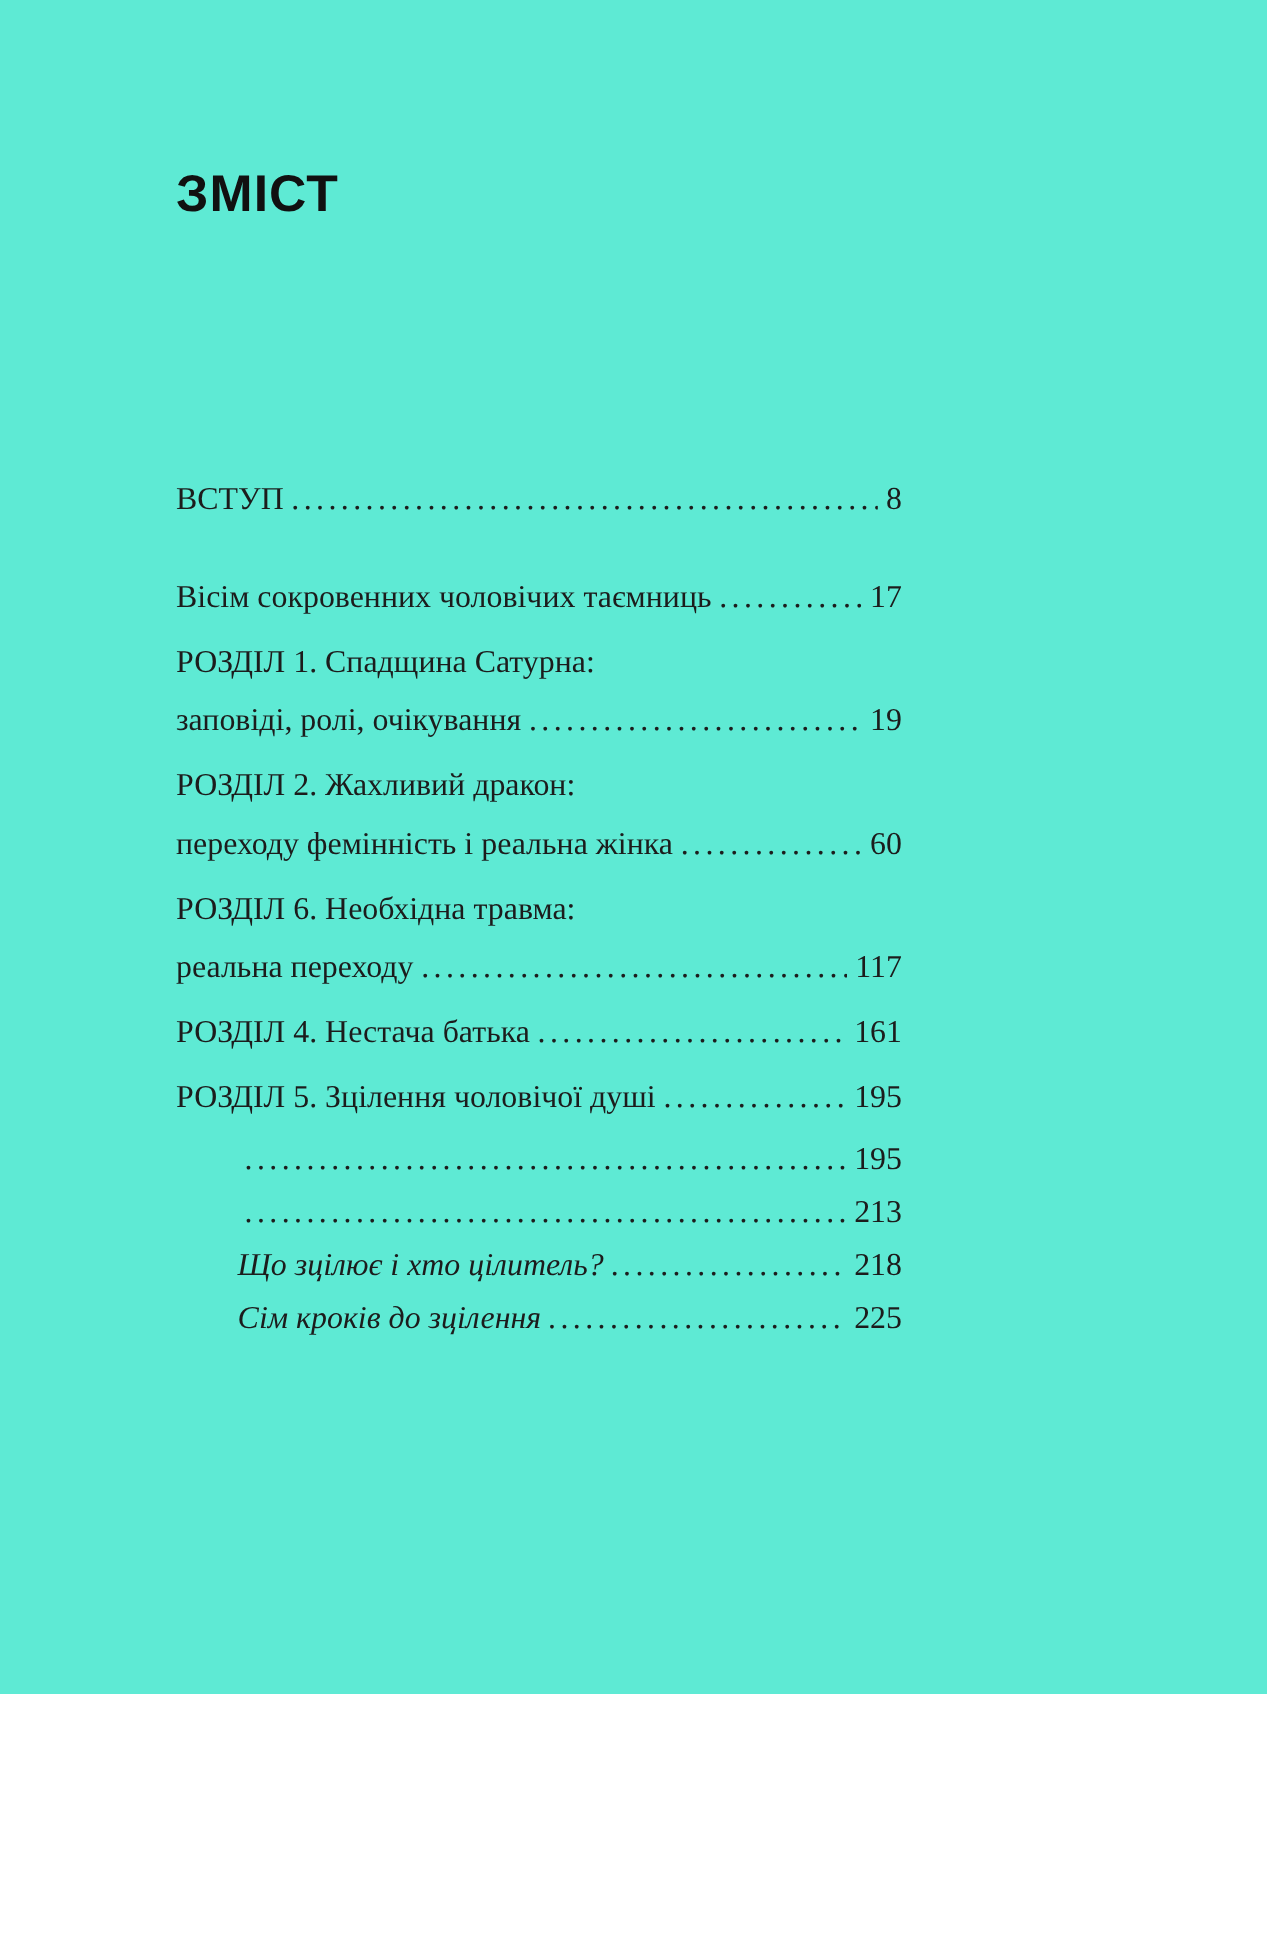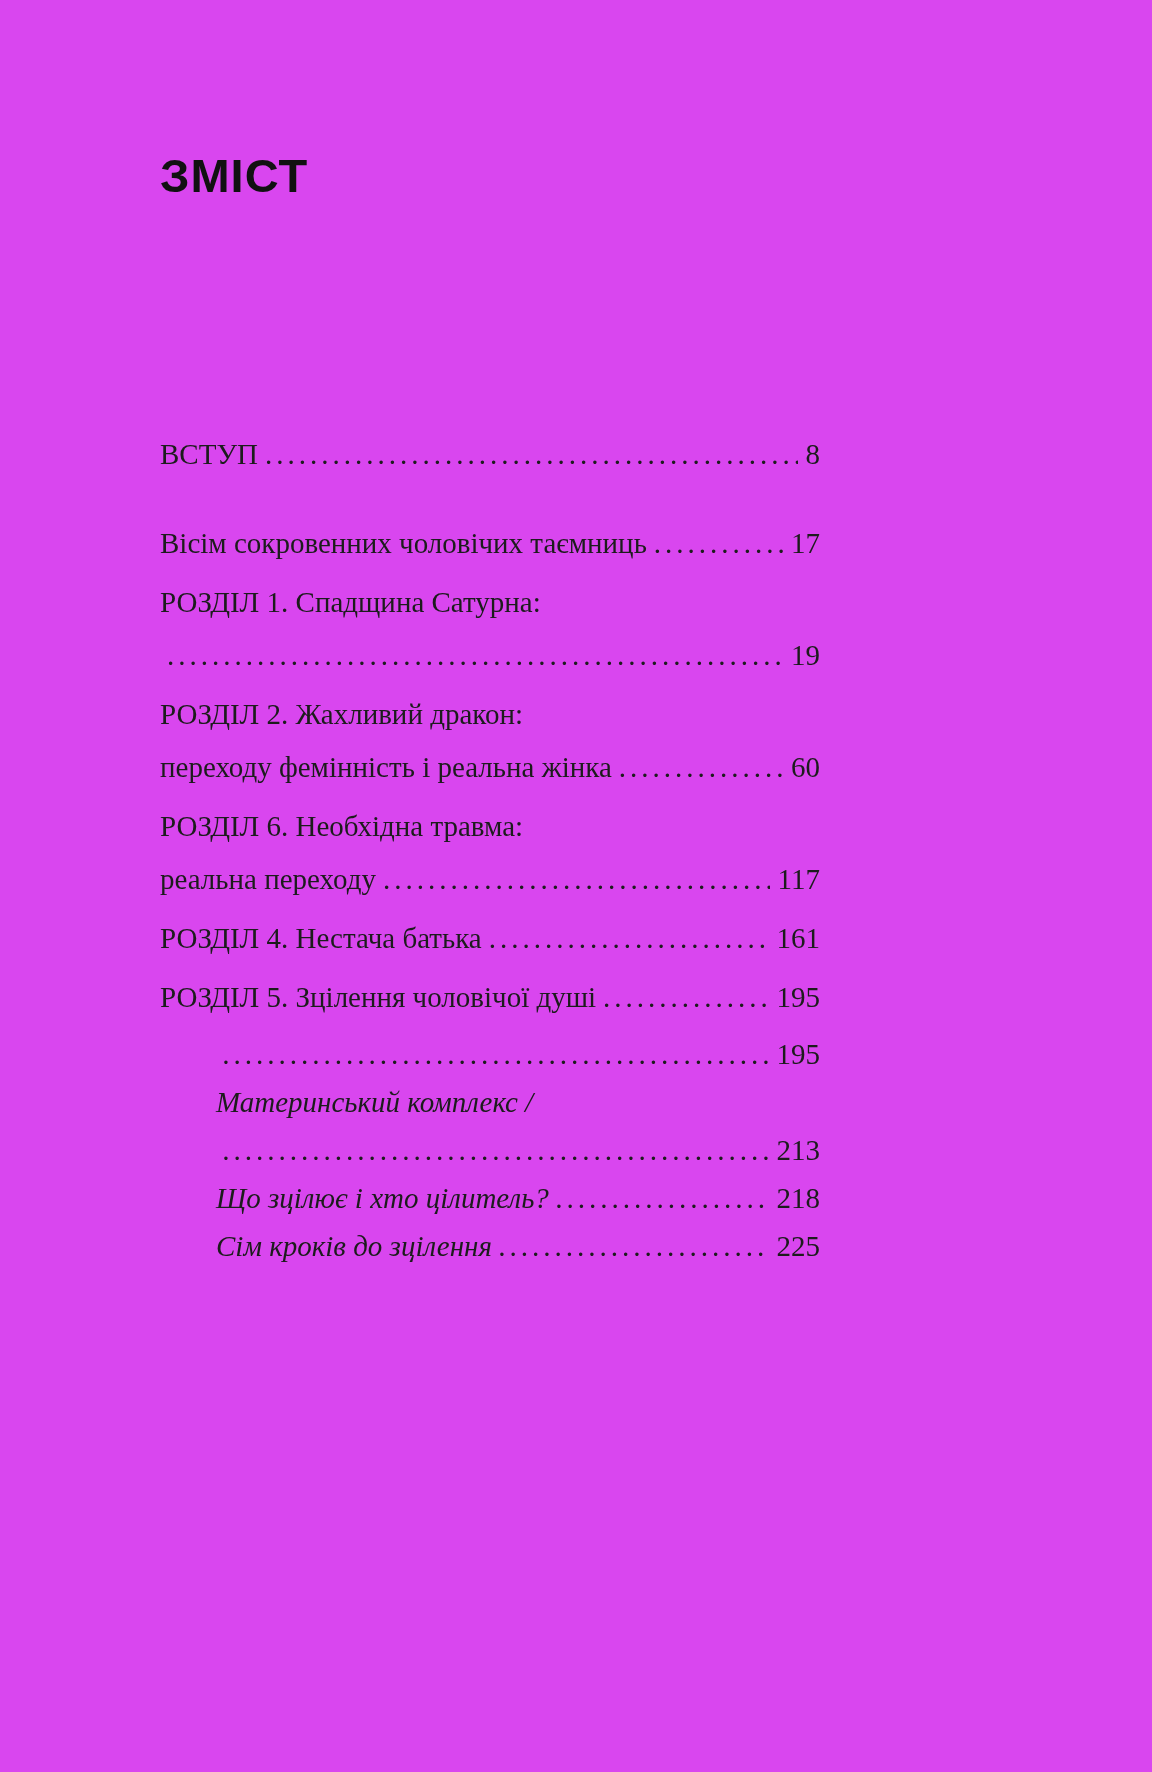--- a/index.html
+++ b/index.html
@@ -10,23 +10,23 @@
   body {
     width: 1152px;
     height: 1772px;
     font-family: "Liberation Serif", serif;
     color: #1c1c1c;
     -webkit-font-smoothing: antialiased;
   }
   .page {
     box-sizing: border-box;
     width: 1152px;
-    height: 1772px;
+    height: 1540px;
     padding: 150px 332px 0 160px; 
-    background: #d946ef;
+    background: #5eead4;
     overflow: hidden;
   }
   .page-title {
     font-family: "Liberation Sans", sans-serif;
     font-weight: 700;
     font-size: 47px;
     letter-spacing: 1px;
     color: #111111;
     margin: 0;
     line-height: 1.1;
@@ -93,20 +93,21 @@
       <div class="entry">
         <div class="entry-row">
           <span class="entry-label">Вісім сокровенних чоловічих таємниць</span>
           <span class="leader">................................................................................................................................................................</span>
           <span class="page-num">17</span>
         </div>
       </div>
       <div class="entry">
         <div class="entry-line">РОЗДІЛ 1. Спадщина Сатурна:</div>
         <div class="entry-row">
+          <span class="entry-label">заповіді, ролі, очікування</span>
           <span class="leader">................................................................................................................................................................</span>
           <span class="page-num">19</span>
         </div>
       </div>
       <div class="entry">
         <div class="entry-line">РОЗДІЛ 2. Жахливий дракон:</div>
         <div class="entry-row">
           <span class="entry-label">переходу фемінність і реальна жінка</span>
           <span class="leader">................................................................................................................................................................</span>
           <span class="page-num">60</span>
@@ -134,21 +135,20 @@
           <span class="page-num">195</span>
         </div>
       </div>
       <div class="entry sub">
         <div class="entry-row">
           <span class="leader">................................................................................................................................................................</span>
           <span class="page-num">195</span>
         </div>
       </div>
       <div class="entry sub">
-        <div class="entry-line">Материнський комплекс /</div>
         <div class="entry-row">
           <span class="leader">................................................................................................................................................................</span>
           <span class="page-num">213</span>
         </div>
       </div>
       <div class="entry sub">
         <div class="entry-row">
           <span class="entry-label">Що зцілює і хто цілитель?</span>
           <span class="leader">................................................................................................................................................................</span>
           <span class="page-num">218</span>

